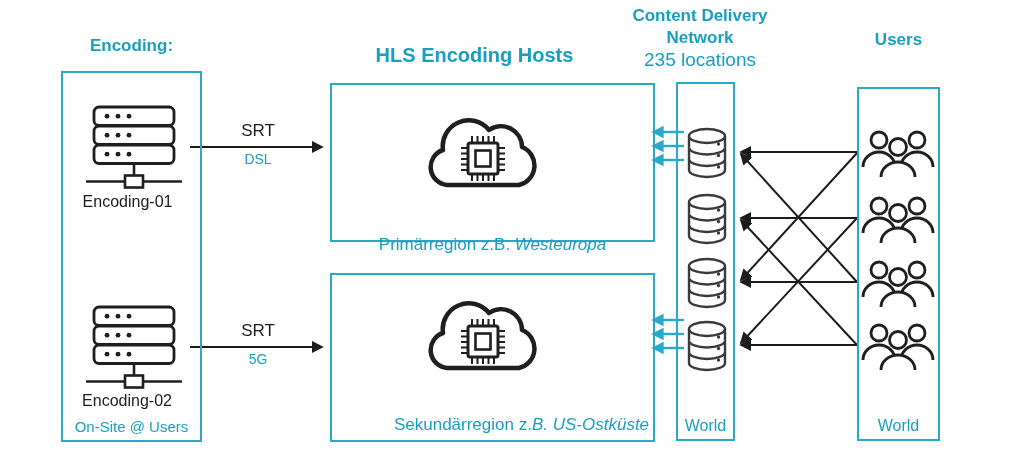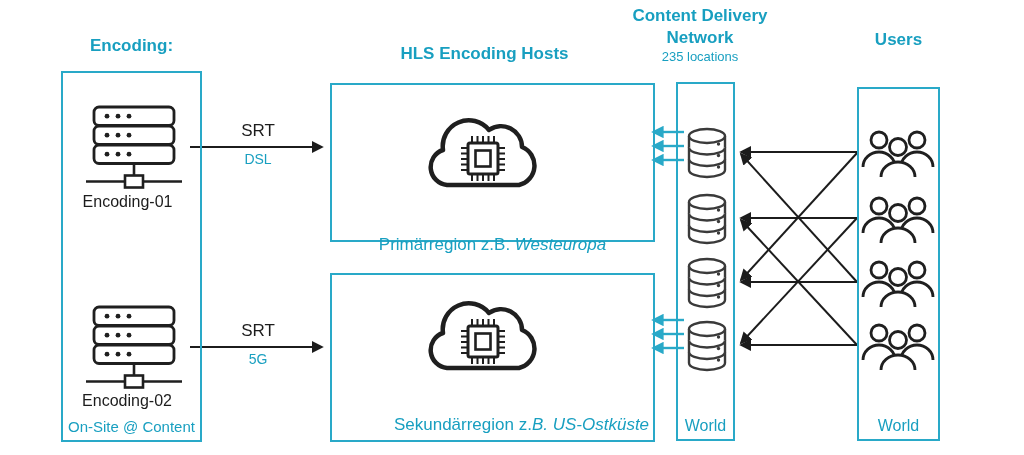--- a/index.html
+++ b/index.html
@@ -105,29 +105,29 @@
         <circle cx="32" cy="30.2" r="2.4"></circle>
         <circle cx="43" cy="30.2" r="2.4"></circle>
       <circle cx="21" cy="49.2" r="2.4"></circle>
         <circle cx="32" cy="49.2" r="2.4"></circle>
         <circle cx="43" cy="49.2" r="2.4"></circle>
     </g>
     <line x1="48" y1="58.5" x2="48" y2="70.5" stroke="#1f1f1f" stroke-width="2.6"></line>
     <rect class="icon-stroke" x="39" y="70.5" width="18" height="12" stroke-width="2.6"></rect>
   </svg>
   <div class="lbl ink" style="left:61px;top:392px;width:132px;font-size:16px;">Encoding-02</div>
-  <div class="lbl teal" style="left:61px;top:418px;width:141px;font-size:15px;">On-Site @ Content</div>
+  <div class="lbl teal" style="left:61px;top:418px;width:141px;font-size:15px;">On-Site @ Users</div>
 
   <div class="lbl ink" style="left:208px;top:121px;width:100px;font-size:17px;">SRT</div>
   <div class="lbl teal" style="left:208px;top:151px;width:100px;font-size:14px;">DSL</div>
 
   <div class="lbl ink" style="left:208px;top:321px;width:100px;font-size:17px;">SRT</div>
   <div class="lbl teal" style="left:208px;top:351px;width:100px;font-size:14px;">5G</div>
 
-  <div class="ttl" style="left:322px;top:44px;width:325px;font-size:17px;">HLS Encoding Hosts</div>
+  <div class="ttl" style="left:312px;top:44px;width:325px;font-size:20px;">HLS Encoding Hosts</div>
 
   <div class="box" style="left:330px;top:83px;width:325px;height:159px;"></div>
   <div class="box" style="left:330px;top:273px;width:325px;height:169px;"></div>
 
   <svg class="abs" style="left:413px;top:105px;" width="140" height="95" viewBox="0 0 140 95">
     <path class="icon-stroke" stroke-width="4.5" stroke-linejoin="round" d="M34,80 A18,18 0 0 1 30,45 A26,26 0 0 1 76,25 A21,21 0 0 1 109,42 A20,20 0 0 1 106,80 Z"></path>
     <g stroke="#1f1f1f" fill="none">
       <g stroke-width="2">
         <path d="M59,31 v7 M64.5,31 v7 M70,31 v7 M75.5,31 v7 M81,31 v7"></path>
         <path d="M59,69 v7 M64.5,69 v7 M70,69 v7 M75.5,69 v7 M81,69 v7"></path>
@@ -154,21 +154,21 @@
       <rect x="55" y="38" width="30" height="31" rx="2" stroke-width="3" fill="#fff"></rect>
       <rect x="62.5" y="45.5" width="15" height="16" stroke-width="2.6" fill="#fff"></rect>
     </g>
   </svg>
   <div class="lbl teal" style="left:330px;top:415px;width:325px;font-size:17px;margin-left:29px;">
     <span>Sekundärregion z.</span><span class="it">B. US-Ostküste</span>
   </div>
 
   <div class="ttl" style="left:610px;top:27px;width:180px;font-size:17px;line-height:22px;">Network</div>
   <div class="ttl" style="left:610px;top:5px;width:180px;font-size:17px;line-height:22px;">Content Delivery</div>
-  <div class="lbl teal" style="left:610px;top:49px;width:180px;font-size:13px;">235 locations</div>
+  <div class="lbl teal" style="left:610px;top:49px;width:180px;font-size:19px;">235 locations</div>
 
   <div class="box" style="left:676px;top:82px;width:59px;height:359px;"></div>
 
   <svg class="abs" style="left:685px;top:127px;" width="44" height="52" viewBox="0 0 44 52">
     <path class="db-stroke" stroke-width="2.4" d="M4,9 L4,43 A18,7 0 0 0 40,43 L40,9"></path>
     <path class="db-stroke" stroke-width="2.4" fill="none" d="M4,20.5 A18,7 0 0 0 40,20.5 M4,32 A18,7 0 0 0 40,32"></path>
     <ellipse class="db-stroke" stroke-width="2.4" cx="22" cy="9" rx="18" ry="7"></ellipse>
     <g fill="#3a3a3a">
         <circle cx="33.5" cy="17" r="1.7"></circle>
         <circle cx="33.5" cy="28.5" r="1.7"></circle>

